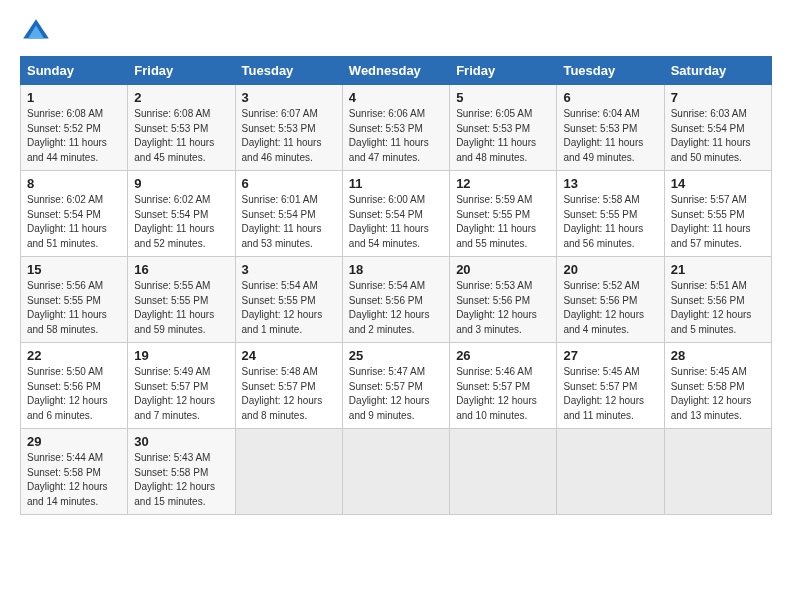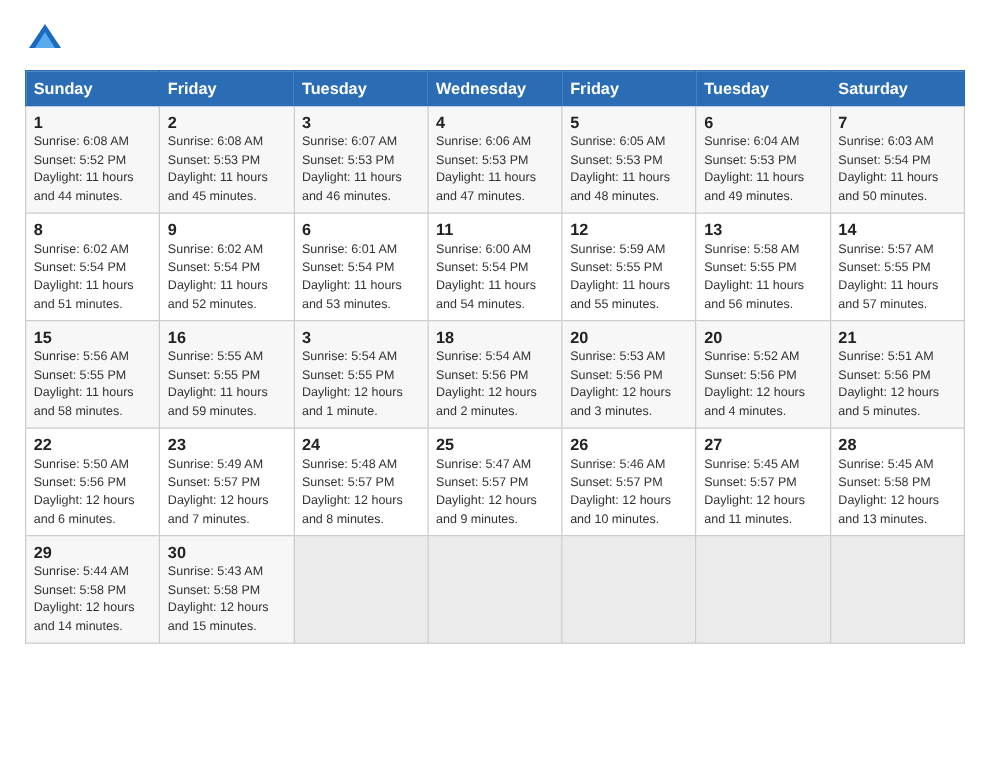--- a/index.html
+++ b/index.html
@@ -220,21 +220,21 @@
           <span class="day-num">21</span>
           <div class="day-info">Sunrise: 5:51 AM<br>Sunset: 5:56 PM<br>Daylight: 12 hours and 5 minutes.</div>
         </td>
       </tr>
       <tr>
         <td>
           <span class="day-num">22</span>
           <div class="day-info">Sunrise: 5:50 AM<br>Sunset: 5:56 PM<br>Daylight: 12 hours and 6 minutes.</div>
         </td>
         <td>
-          <span class="day-num">23</span>
+          <span class="day-num">19</span>
           <div class="day-info">Sunrise: 5:49 AM<br>Sunset: 5:57 PM<br>Daylight: 12 hours and 7 minutes.</div>
         </td>
         <td>
           <span class="day-num">24</span>
           <div class="day-info">Sunrise: 5:48 AM<br>Sunset: 5:57 PM<br>Daylight: 12 hours and 8 minutes.</div>
         </td>
         <td>
           <span class="day-num">25</span>
           <div class="day-info">Sunrise: 5:47 AM<br>Sunset: 5:57 PM<br>Daylight: 12 hours and 9 minutes.</div>
         </td>

